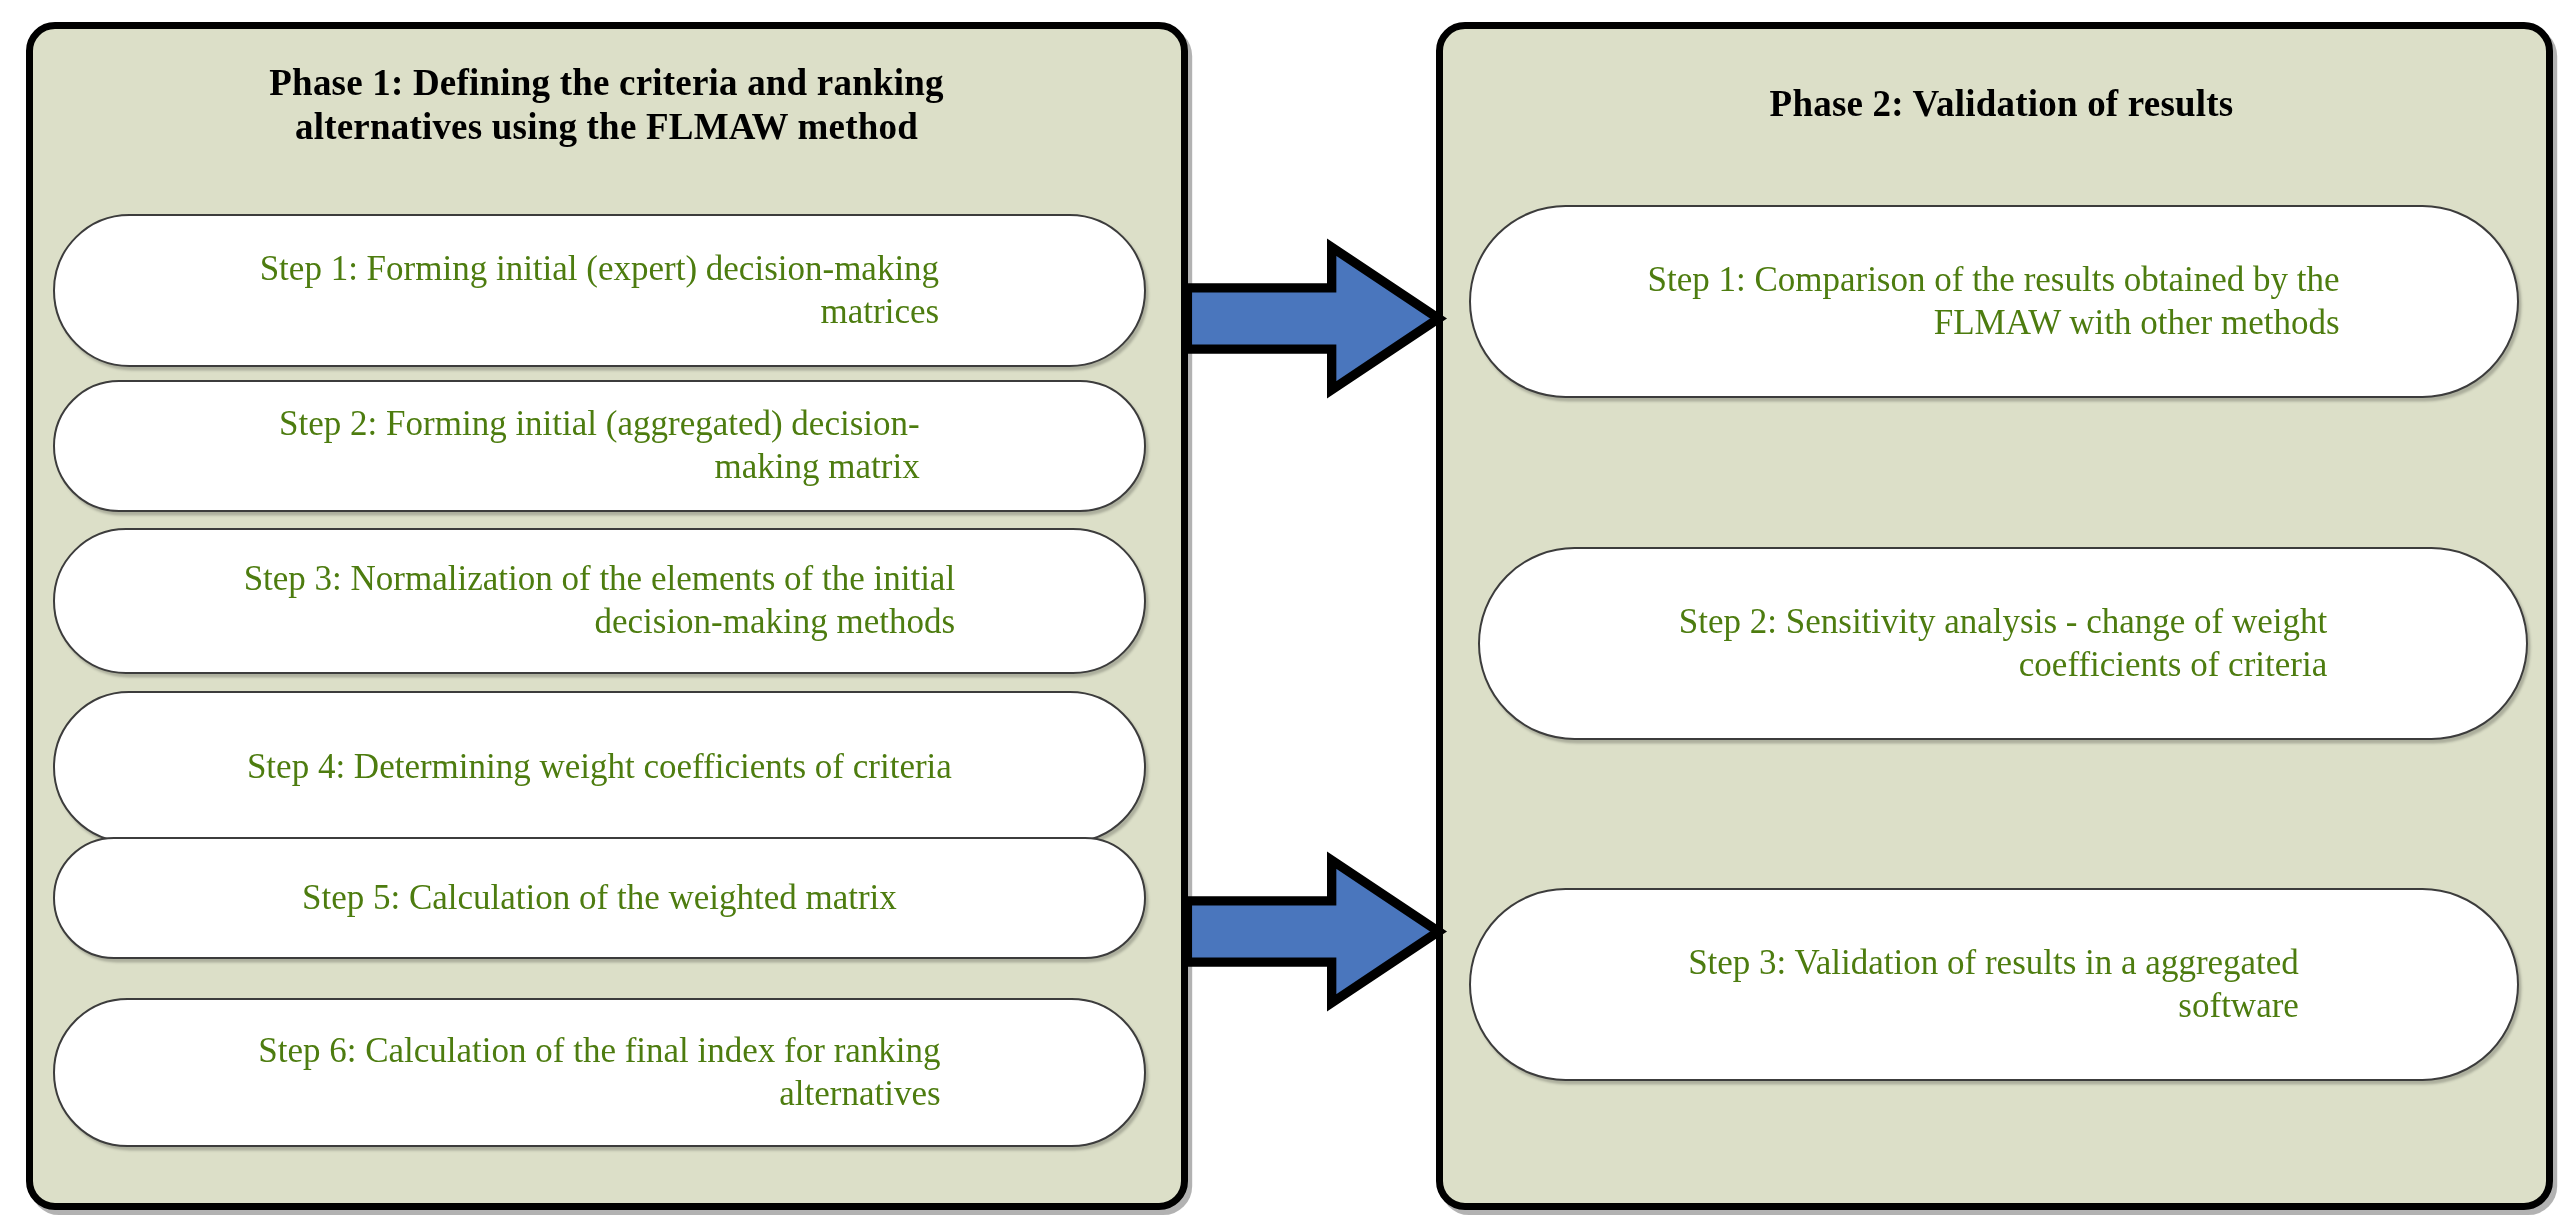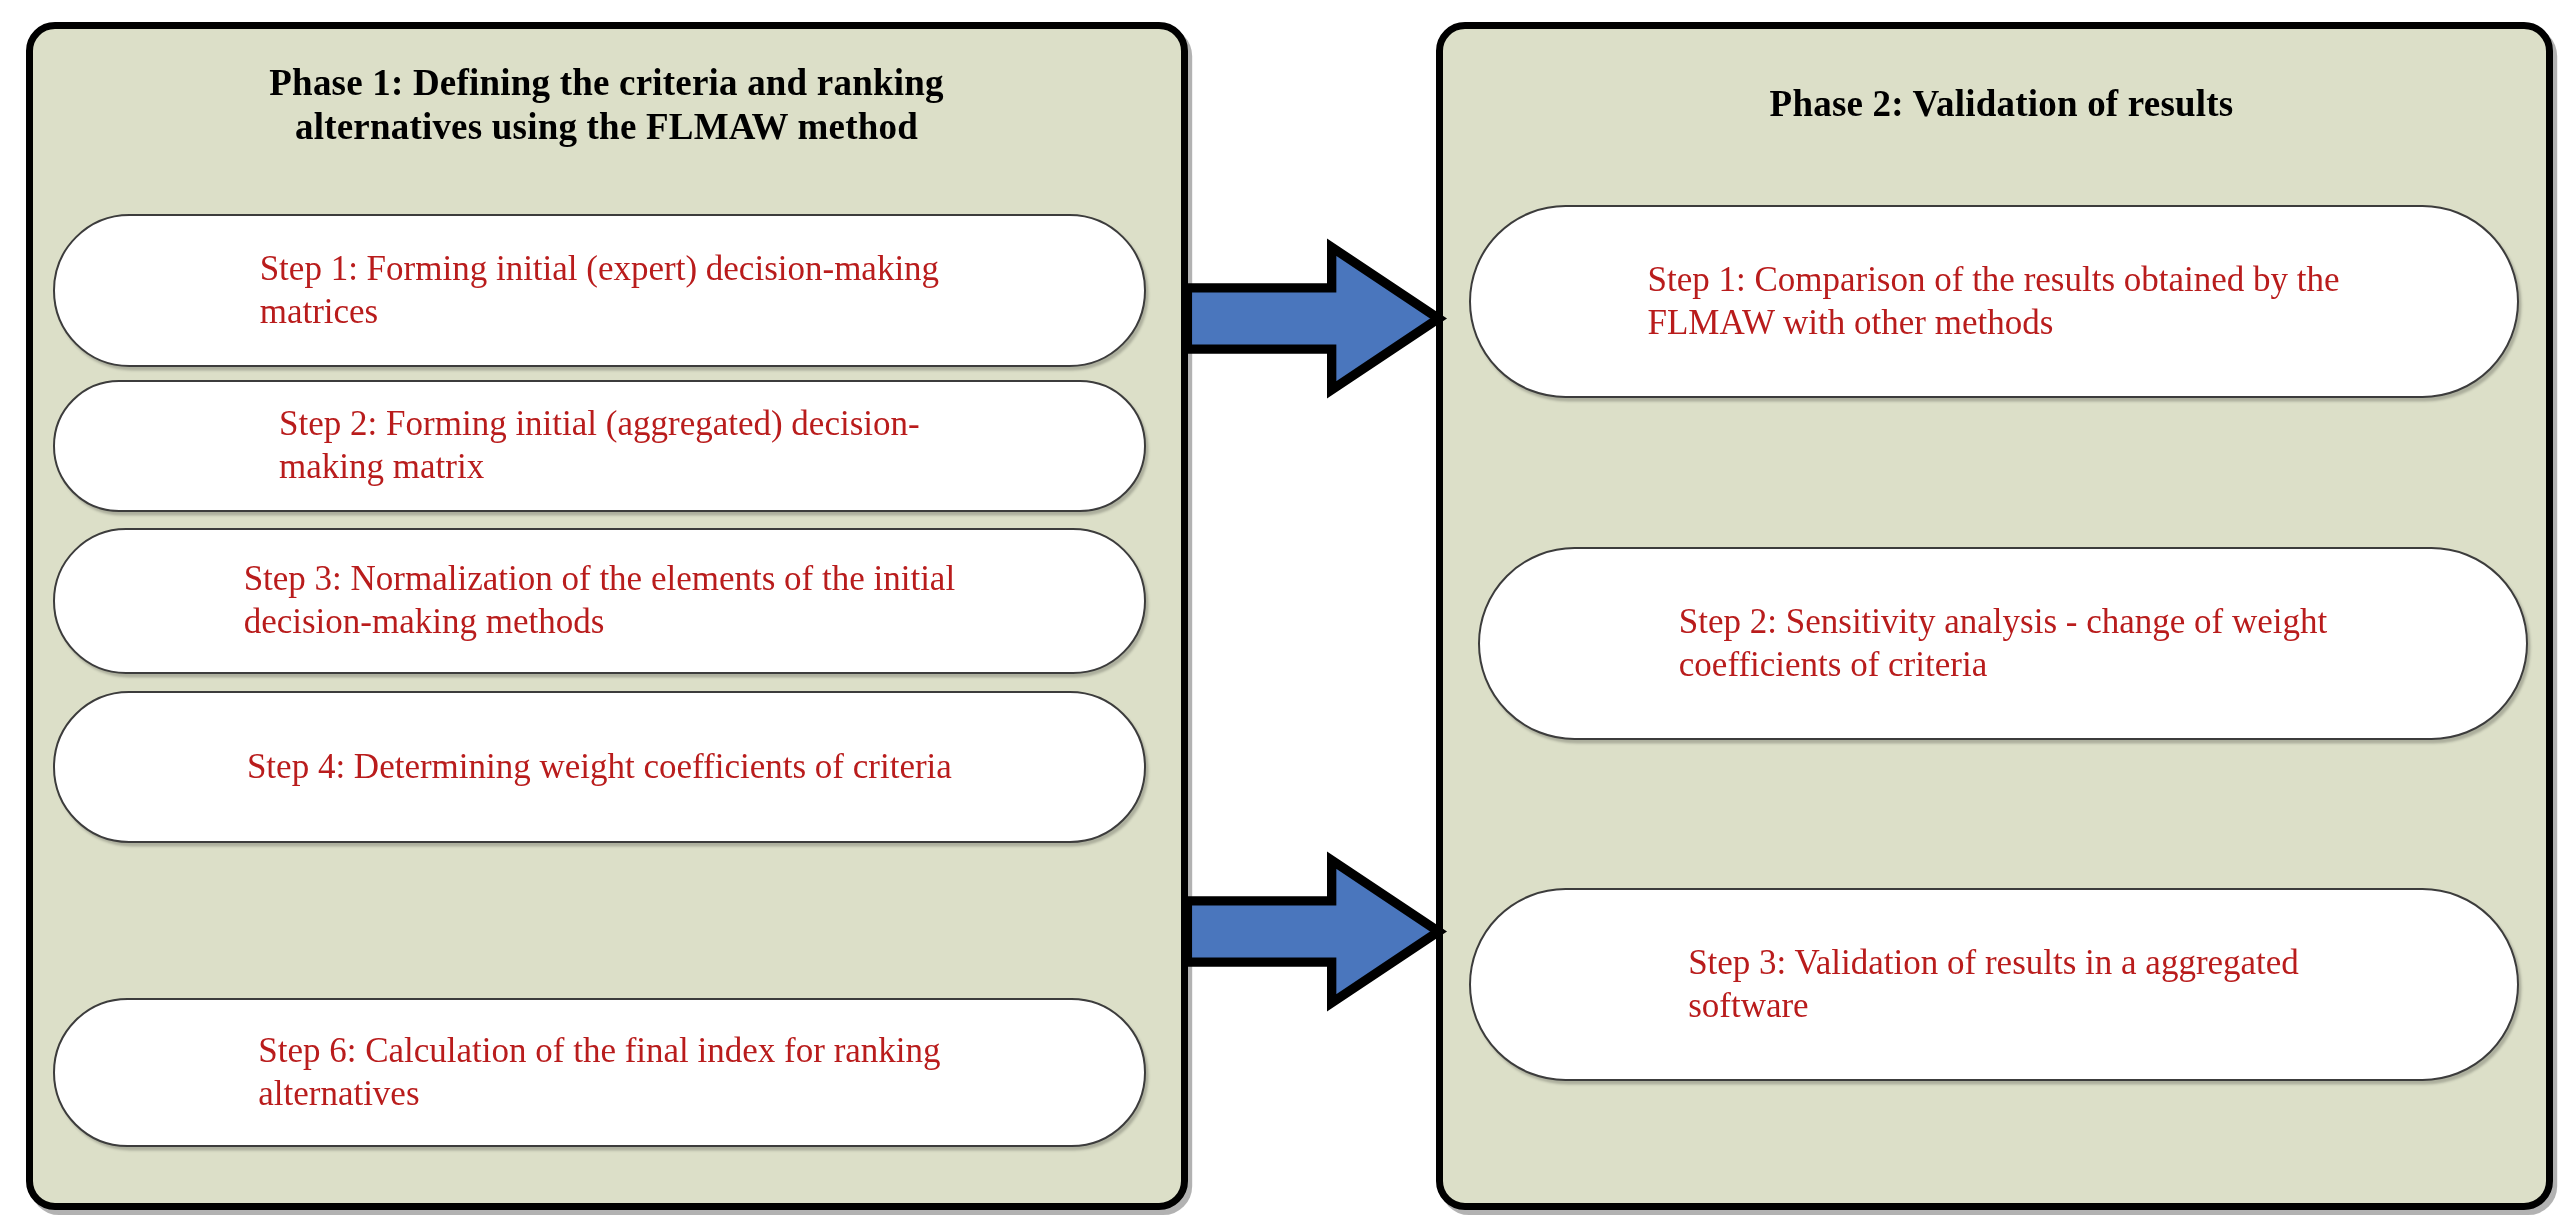--- a/index.html
+++ b/index.html
@@ -76,24 +76,24 @@
     border: 2.1px solid #3c3c3c;
     border-radius: 848px;
     display: flex;
     align-items: center;
     justify-content: center;
     box-shadow: 2.5px 3.4px 2.5px rgba(0,0,0,0.22);
   }
 
   .step-text {
     display: block;
-    text-align: left;
+    text-align: right;
     font-size: 35px;
     line-height: 1.22;
-    color: #b91c1c;
+    color: #4d7c0f;
     padding: 0 29px;
     white-space: pre-line;
     font-family: Liberation Serif, serif;
   }
 
   
   .arrow {
     position: absolute;
   }
   .arrow svg {
@@ -125,20 +125,23 @@
 
     <div class="step-box" style="left:20.4px; top:499px; width:1093px; height:146px;">
       <span class="step-text">Step 3: Normalization of the elements of the initial
 decision-making methods</span>
     </div>
 
     <div class="step-box" style="left:20.4px; top:662px; width:1093px; height:152px;">
       <span class="step-text">Step 4: Determining weight coefficients of criteria</span>
     </div>
 
+    <div class="step-box" style="left:20.4px; top:808px; width:1093px; height:122px;">
+      <span class="step-text">Step 5: Calculation of the weighted matrix</span>
+    </div>
 
     <div class="step-box" style="left:20.4px; top:969px; width:1093px; height:149px;">
       <span class="step-text">Step 6: Calculation of the final index for ranking
 alternatives</span>
     </div>
 
   </div>
 
   <div class="phase-panel" id="phase2-panel">
 

